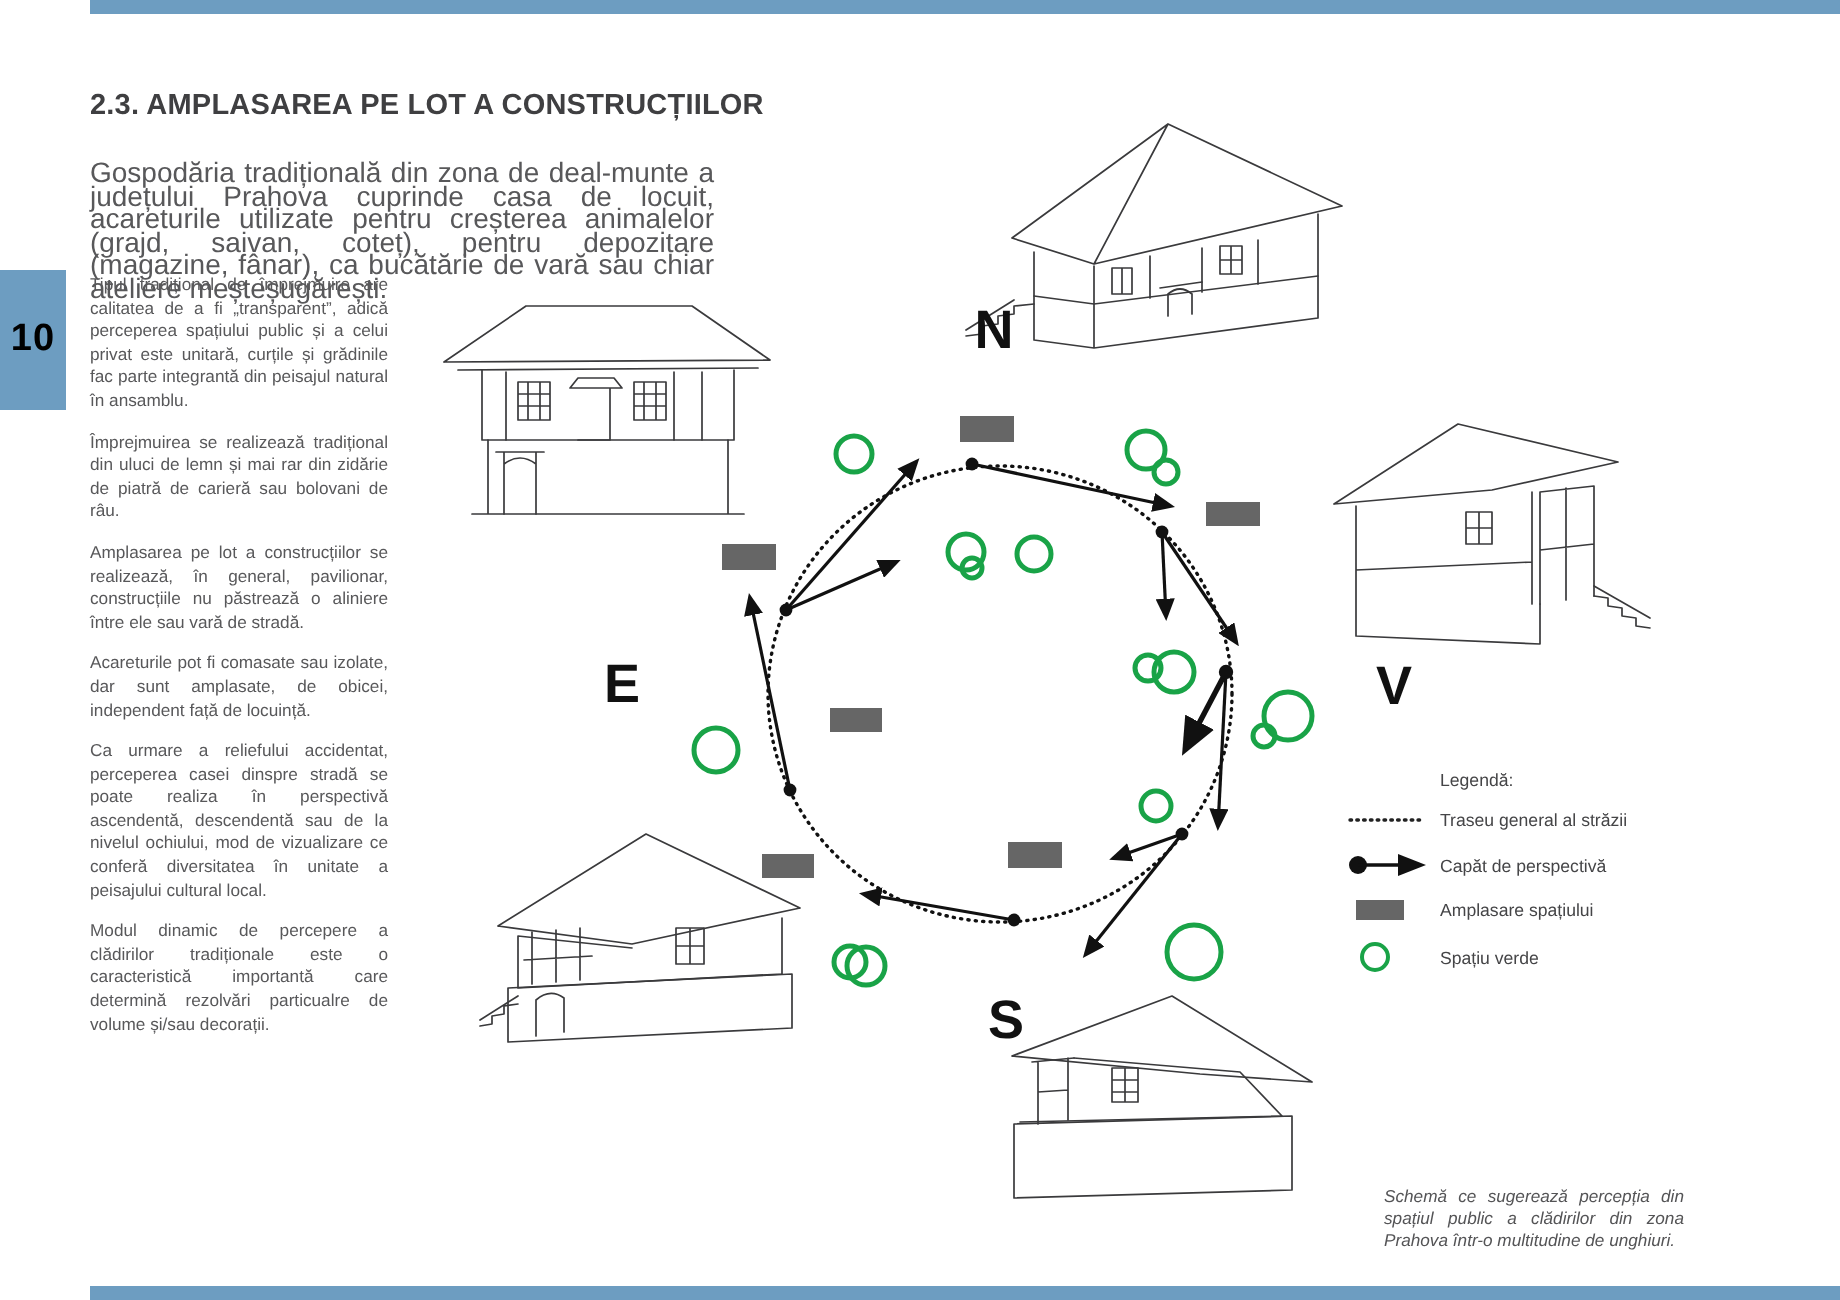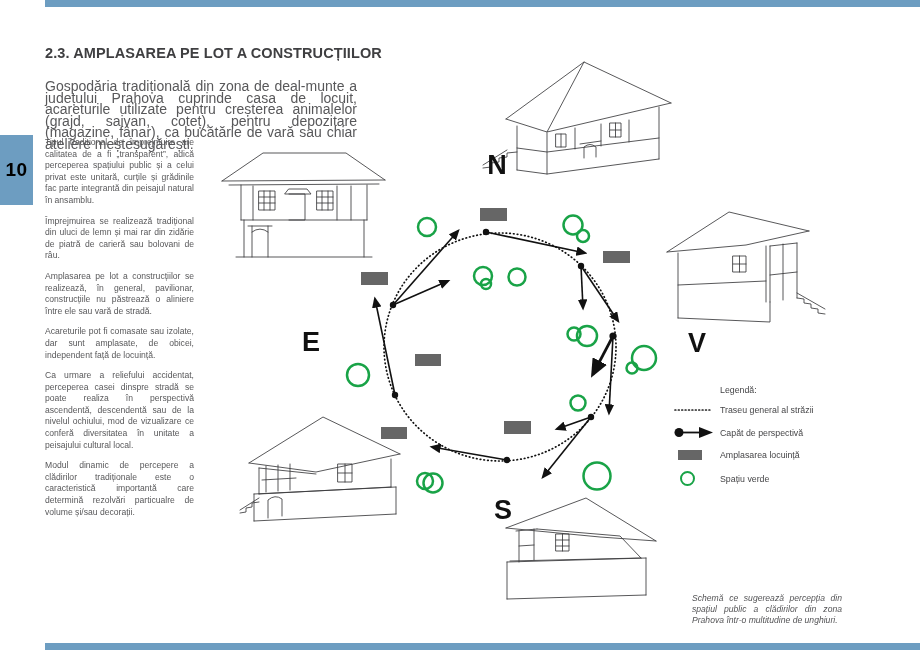--- a/index.html
+++ b/index.html
@@ -218,21 +218,21 @@
             <line x1="6" y1="6.5" x2="27" y2="6.5" stroke="#111" stroke-width="1.8"></line>
             <polygon points="26,1 40,6.5 26,12" fill="#111"></polygon>
           </svg>
       </span>
       <span>Capăt de perspectivă</span>
     </div>
     <div class="row">
       <span class="icon-cell">
           <span class="rect-icon"></span>
         </span>
-      <span>Amplasarea locuință</span>
+      <span>Amplasare spațiului</span>
     </div>
     <div class="row">
       <span class="icon-cell">
           <span class="circle-icon"></span>
         </span>
       <span>Spațiu verde</span>
     </div>
   </div>
 
   <p class="caption">Schemă ce sugerează percepția din spațiul public a clădirilor din zona Prahova într-o multitudine de unghiuri.</p>

